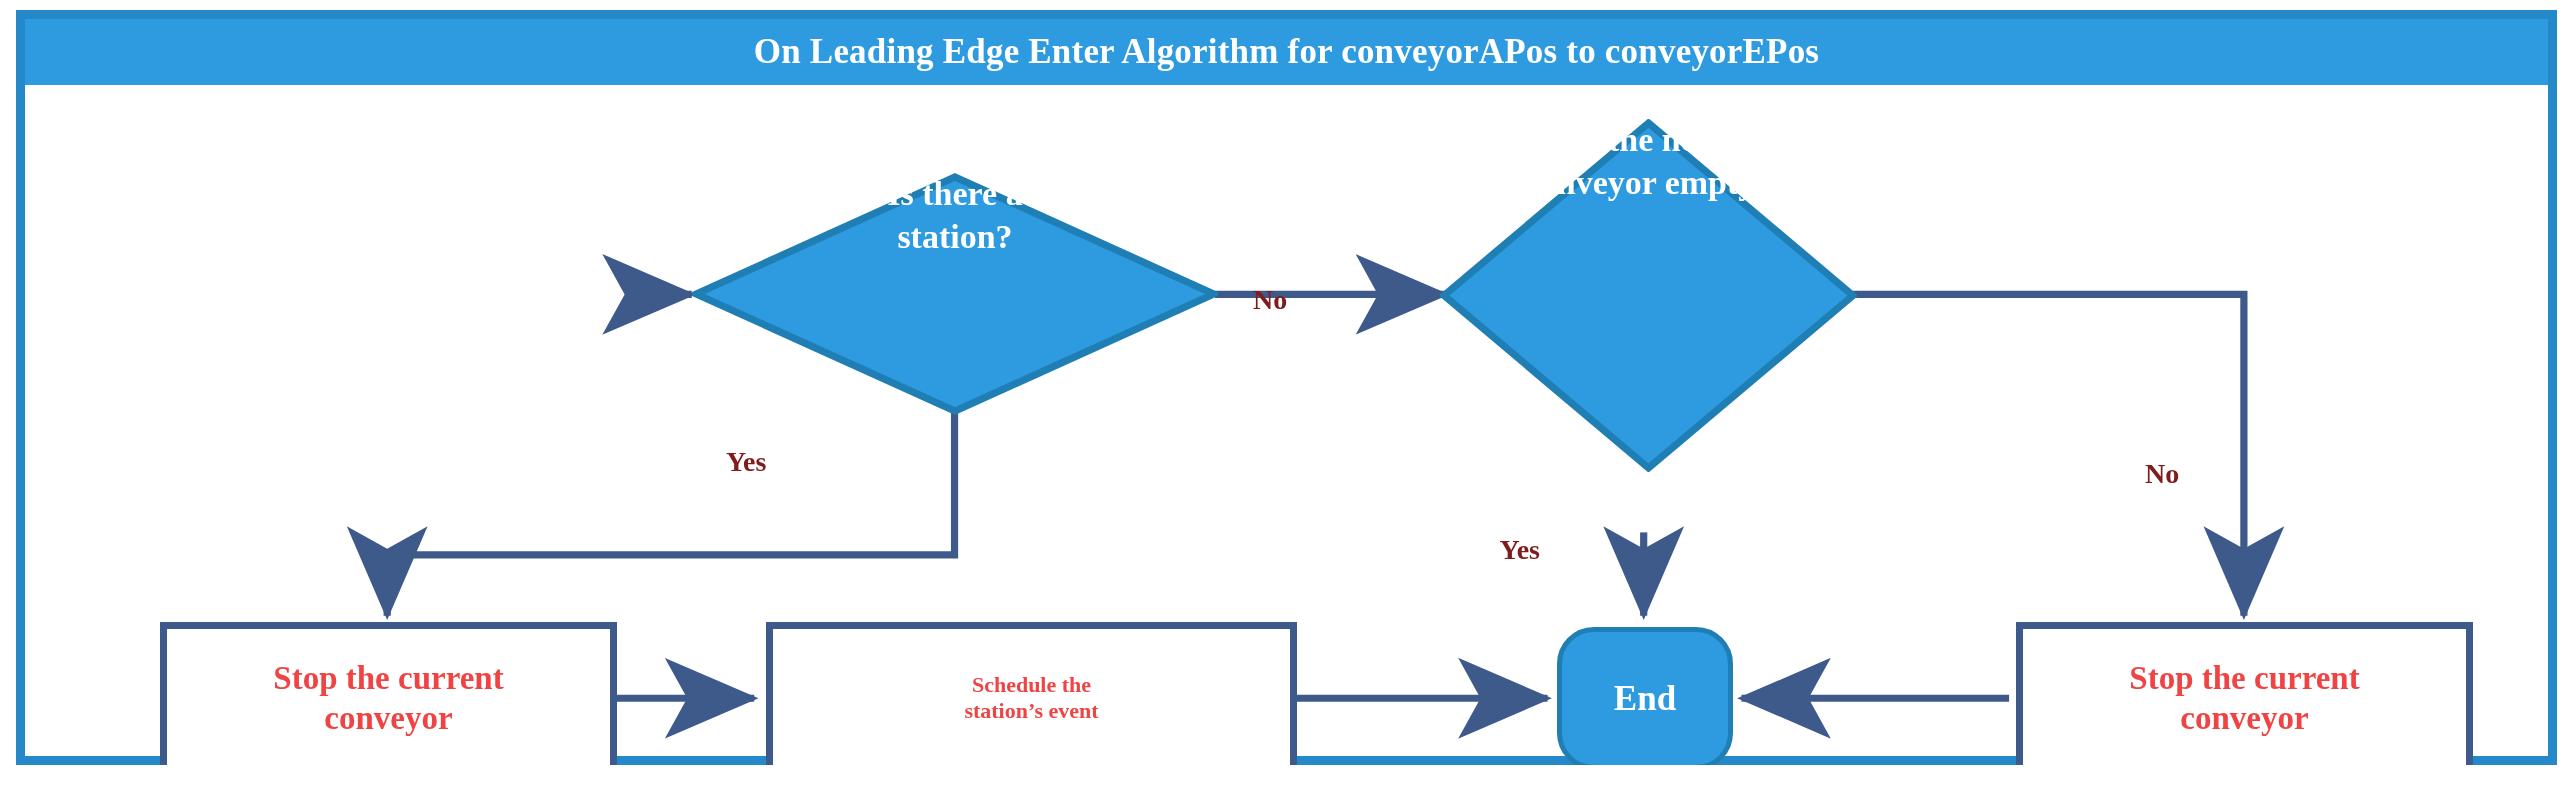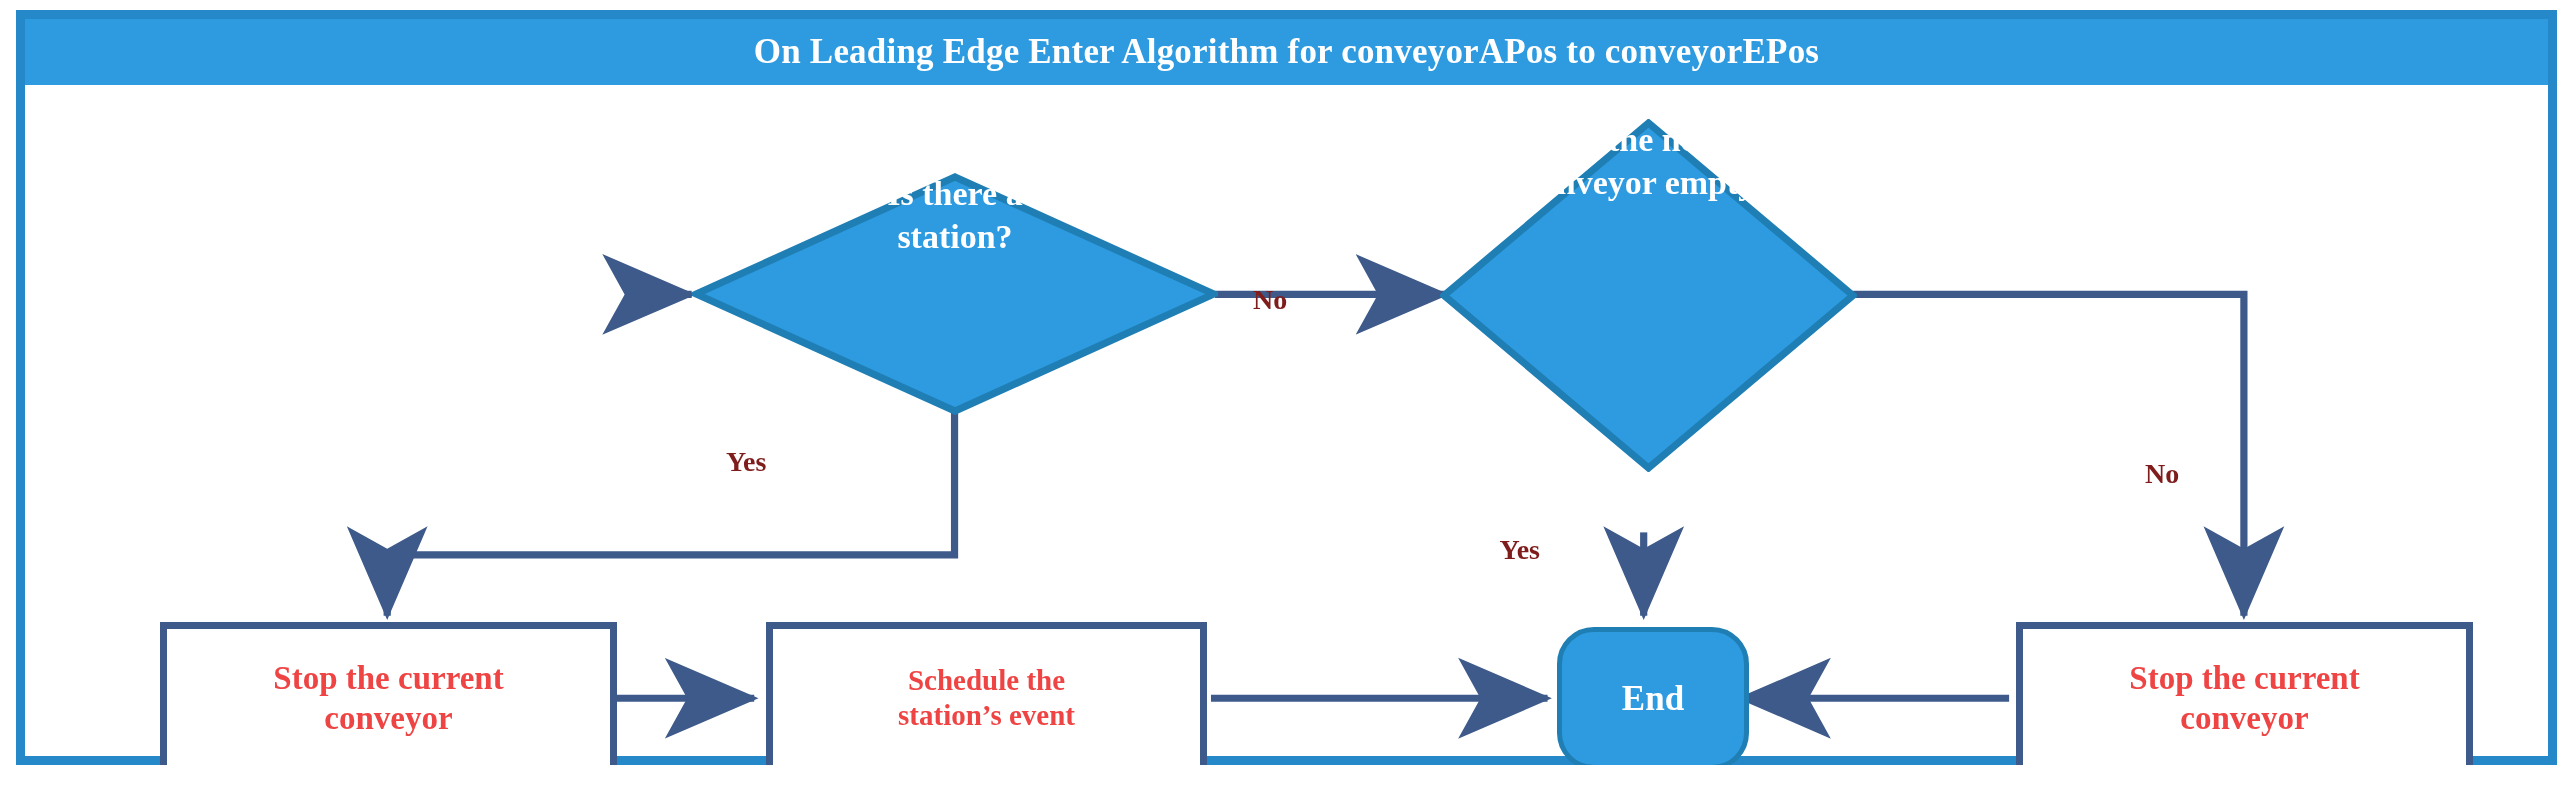--- a/index.html
+++ b/index.html
@@ -156,28 +156,28 @@
       </div>
     </div>
 
     <div class="node proc lh" style="left:135px; top:537px; width:457px; height:152px; font-size:33px;">
       <div>
         <span>Stop the current</span><br>
         <span>conveyor</span>
       </div>
     </div>
 
-    <div class="node proc lh" style="left:741px; top:537px; width:441px; height:152px; font-size:29px;">
+    <div class="node proc lh" style="left:741px; top:537px; width:531px; height:152px; font-size:22px;">
       <div>
         <span>Schedule the</span><br>
         <span>station’s event</span>
       </div>
     </div>
 
-    <div class="node pill" style="left:1532px; top:542px; width:192px; height:143px; font-size:35px; border-radius:37px;">
+    <div class="node pill" style="left:1532px; top:542px; width:176px; height:143px; font-size:35px; border-radius:37px;">
       <span>End</span>
     </div>
 
     <div class="node proc lh" style="left:1991px; top:537px; width:457px; height:152px; font-size:33px;">
       <div>
         <span>Stop the current</span><br>
         <span>conveyor</span>
       </div>
     </div>
 

